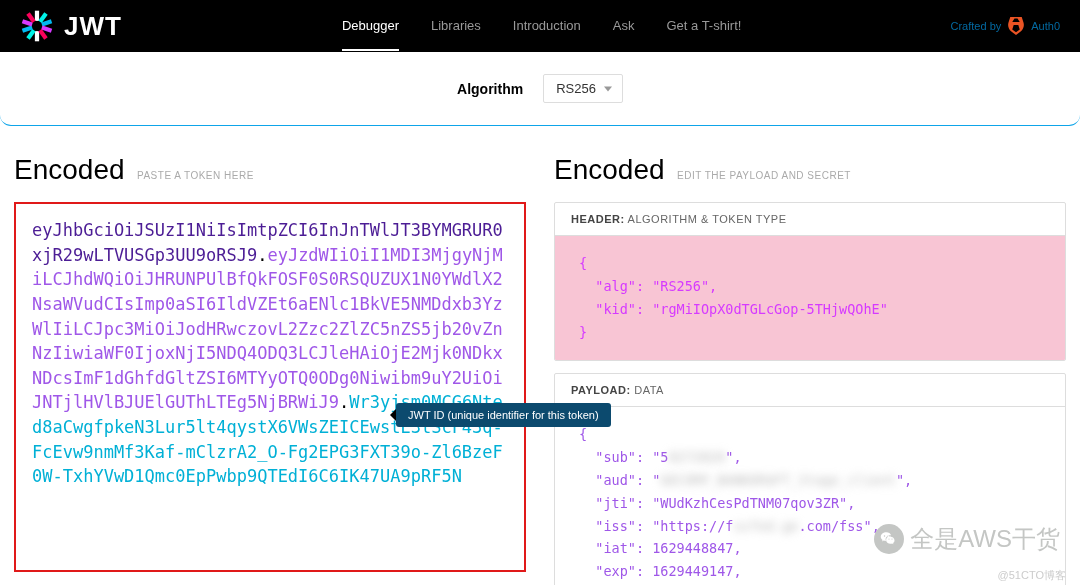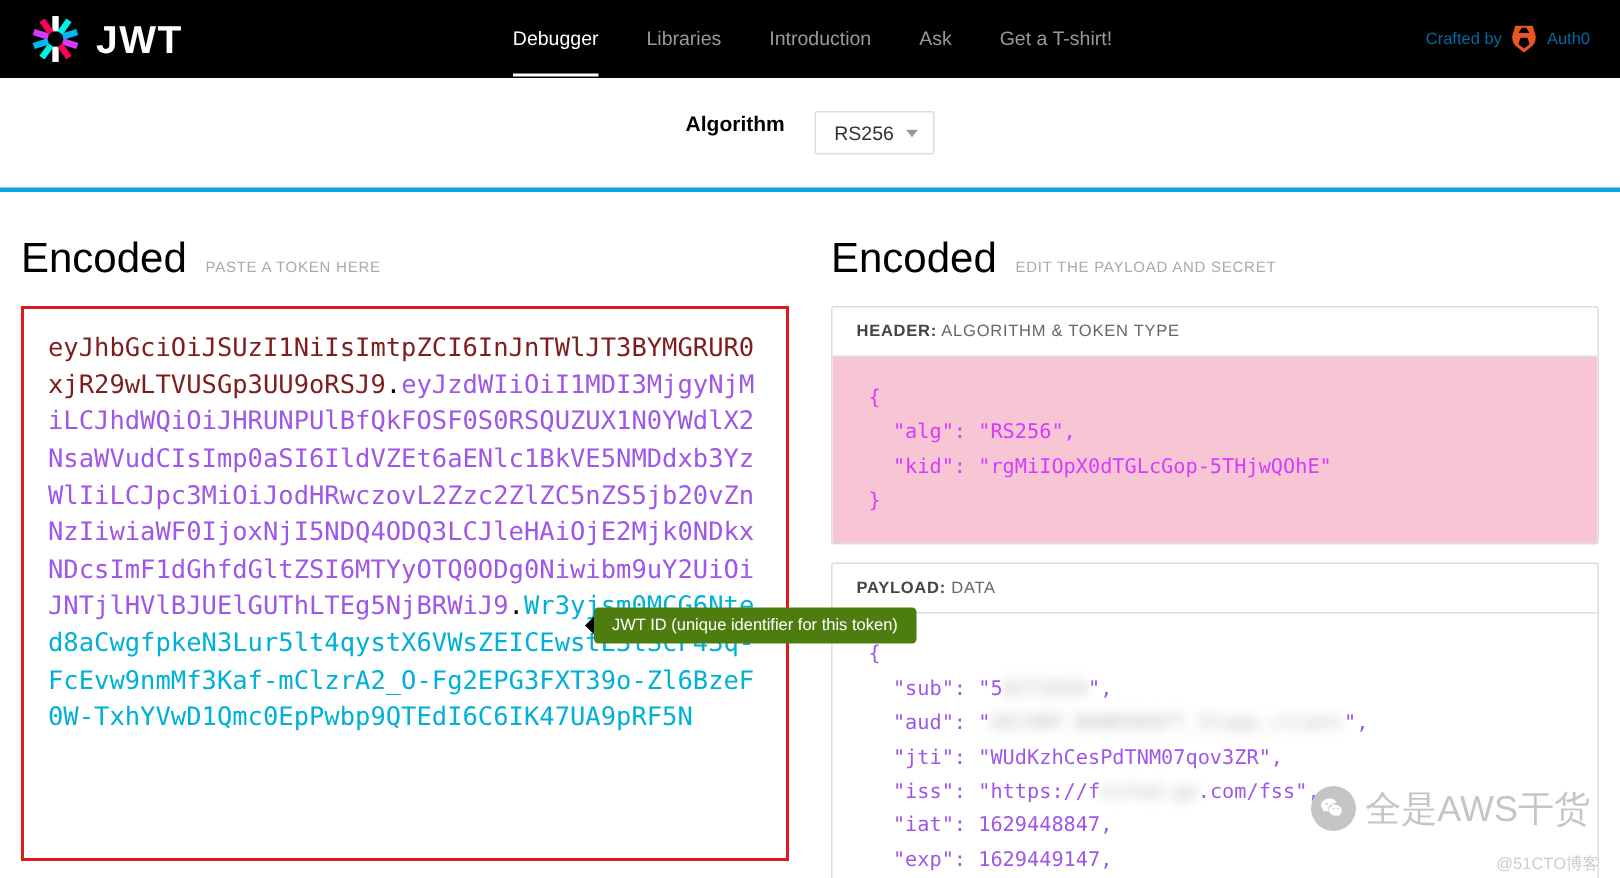--- a/index.html
+++ b/index.html
@@ -8,47 +8,47 @@
     .header { background: #000; height: 52px; display: flex; align-items: center; padding: 1px 20px; }
     .logo-wrap { display: flex; align-items: center; gap: 10px; }
     .star-logo { width: 34px; height: 34px; display: flex; align-items: center; justify-content: center; }
     .jwt-text { color: #fff; font-size: 26px; font-weight: 700; letter-spacing: 1px; font-family: Arial, sans-serif; }
     .nav { display: flex; gap: 32px; margin-left: 220px; }
     .nav-item { color: #999; font-size: 13px; cursor: pointer; }
     .nav-item.active { color: #fff; border-bottom: 2px solid #fff; padding-bottom: 16px; margin-bottom: -16px; }
     .crafted { margin-left: auto; color: #0369a1; font-size: 11px; display: flex; align-items: center; gap: 6px; }
     .auth0-logo { width: 18px; height: 18px; }
     
-    .algo-row { display: flex; justify-content: center; align-items: flex-start; gap: 20px; padding: 22px 0; border-bottom: 3px solid #0ea5e9; }
+    .algo-row { display: flex; justify-content: center; align-items: center; gap: 20px; padding: 22px 0; border-bottom: 1px solid #0ea5e9; border-radius: 11px; }
     .algo-label { font-size: 14px; font-weight: 600; }
     .algo-select { border: 1px solid #ddd; padding: 6px 26px 6px 12px; font-size: 13px; color: #333; border-radius: 2px; position: relative; background: #fff; cursor: pointer; }
     .algo-select::after { content: ''; position: absolute; right: 10px; top: 50%; transform: translateY(-50%); border-left: 4px solid transparent; border-right: 4px solid transparent; border-top: 5px solid #999; }
     
     .main { display: flex; padding: 28px 14px 0; gap: 28px; }
     .column { flex: 1; min-width: 0; }
     .section-title { font-size: 28px; font-weight: 400; color: #000; display: inline; }
     .section-sub { font-size: 10px; color: #aaa; letter-spacing: 0.5px; margin-left: 8px; }
     .title-row { margin-bottom: 16px; }
     
     .encoded-box { border: 2px solid #e01919; padding: 14px 16px; font-family: 'Consolas', 'Menlo', monospace; font-size: 17px; line-height: 1.45; word-break: break-all; height: 370px; overflow: hidden; font-weight: 500; }
-    .tok-header { color: #7f1d1d; }
+    .tok-header { color: #4c1d95; }
     .tok-dot { color: #000; }
     .tok-payload { color: #9f57e8; }
     .tok-sig { color: #00b0d6; }
     
     .decoded-panel { border: 1px solid #ddd; border-radius: 2px; overflow: hidden; }
     .panel-head { padding: 10px 16px; font-size: 11px; color: #666; letter-spacing: 0.5px; border-bottom: 1px solid #ddd; }
     .panel-head .strong { font-weight: 600; color: #444; }
     .panel-body { padding: 16px 24px; font-family: 'Consolas', 'Menlo', monospace; font-size: 13.5px; line-height: 1.7; }
     .header-body { color: #d63aff; background: #f8c5d4; }
     .payload-body { color: #9f57e8; position: relative; height: 210px; }
     .json-line { white-space: pre; }
     .blur { filter: blur(4px); color: #bbb; display: inline-block; }
     
-    .tooltip { position: absolute; background: #4d7c0f; color: #fff; font-size: 11px; padding: 6px 12px; border-radius: 3px; top: 249px; left: 382px; z-index: 10; white-space: nowrap; }
+    .tooltip { position: absolute; background: #0c4a6e; color: #fff; font-size: 11px; padding: 6px 12px; border-radius: 3px; top: 249px; left: 382px; z-index: 10; white-space: nowrap; }
     .tooltip::before { content: ''; position: absolute; left: -6px; top: 50%; transform: translateY(-50%); border-top: 6px solid transparent; border-bottom: 6px solid transparent; border-right: 6px solid #000; }
     
     .watermark1 { position: absolute; bottom: 30px; right: 20px; display: flex; align-items: center; gap: 6px; color: #c4c6c4; font-size: 24px; font-weight: 500; }
     .wechat-icon { width: 30px; height: 30px; border-radius: 50%; background: #c4c6c4; display: flex; align-items: center; justify-content: center; }
     .watermark2 { position: absolute; bottom: 2px; right: 14px; color: #ccc; font-size: 11px; }
   </style>
 </head>
 <body>
 
 <div class="header">

